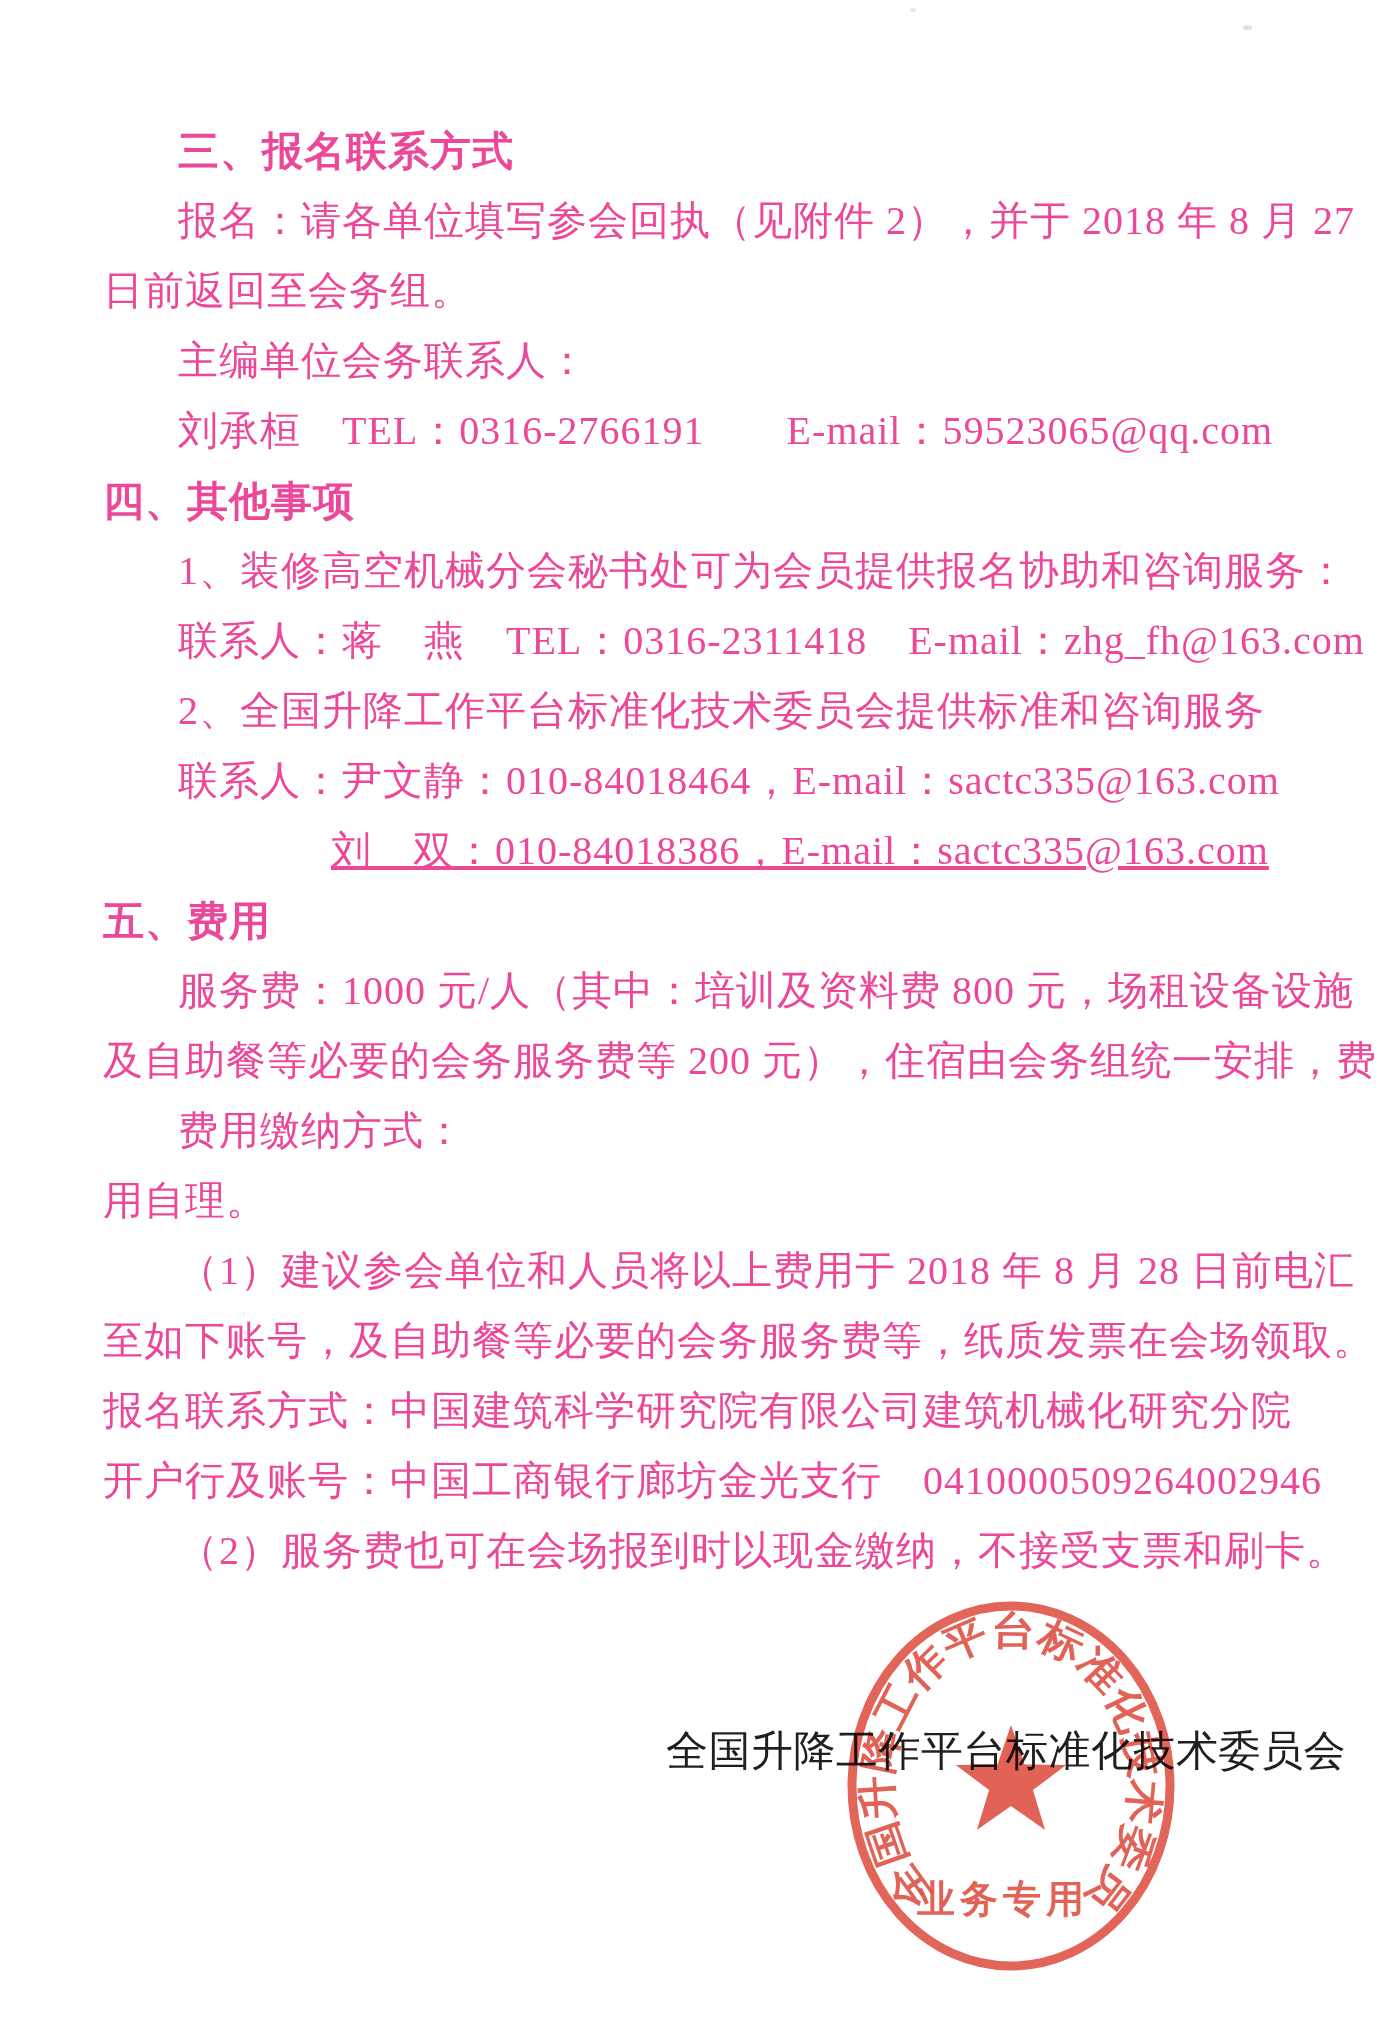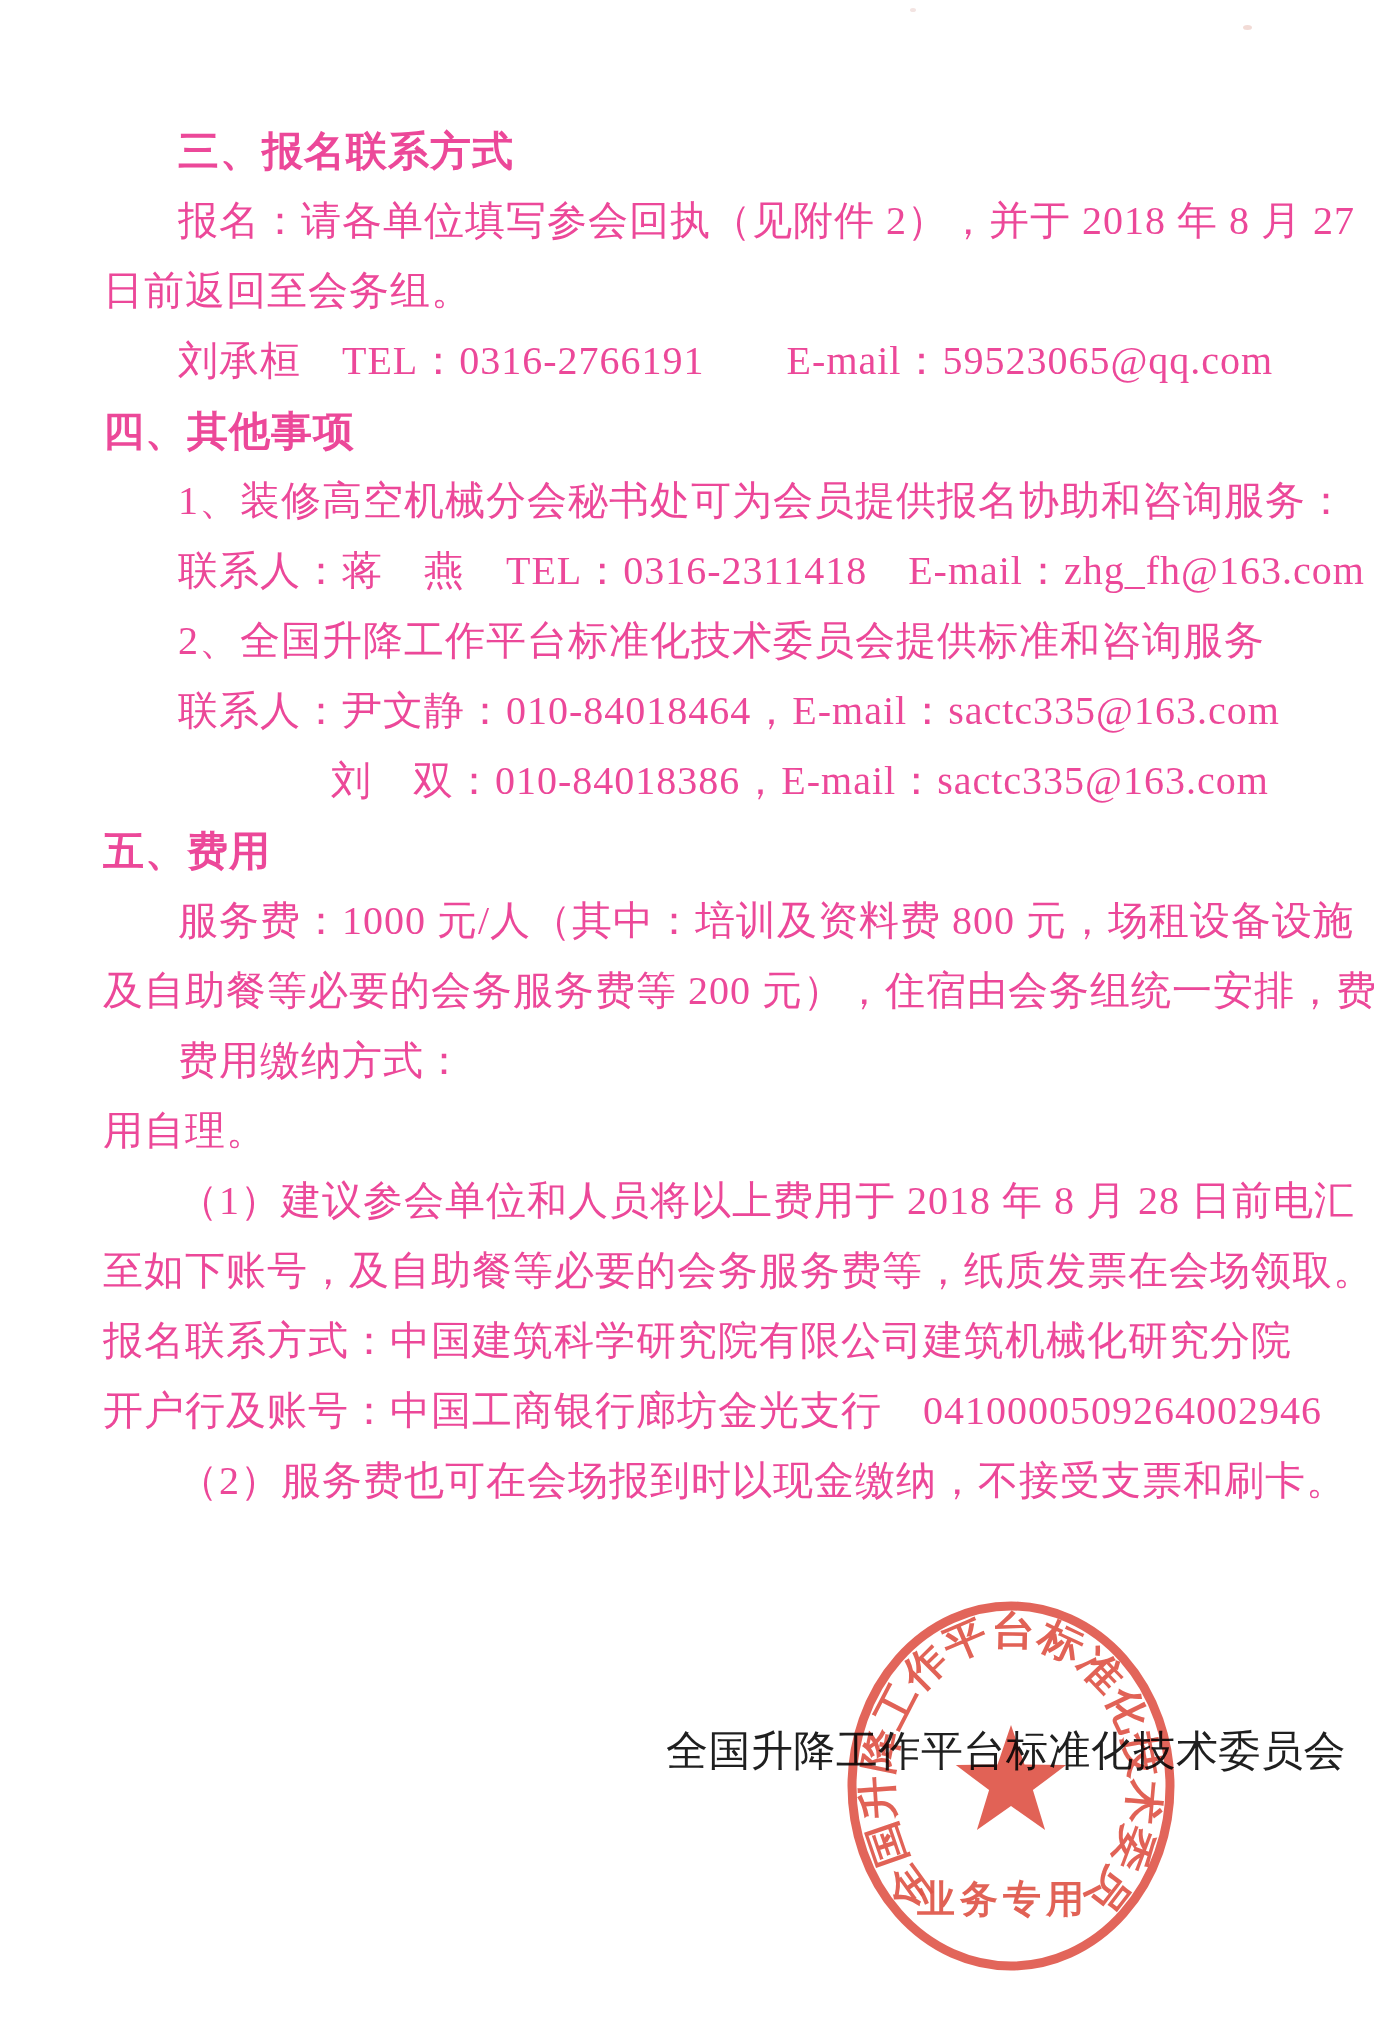--- a/index.html
+++ b/index.html
@@ -12,21 +12,21 @@
   .page{position:absolute;inset:0;}
   .text-block{
     position:absolute;left:103px;top:116px;width:1240px;
     font-size:40px;letter-spacing:1px;
   }
   .doc-line{
     height:70px;line-height:70px;white-space:nowrap;
     color:#ec4899;
   }
   .indent{padding-left:75px;}
-  .indent-deep{padding-left:228px;}
+  .indent-deep{padding-left:228px;text-decoration:underline;}
   .heading{font-weight:700;font-size:41px;}
   .signature-org{
     position:absolute;left:666px;top:1723px;width:660px;
     font-size:42px;letter-spacing:0.5px;white-space:nowrap;z-index:2;
   }
   .signature-date{
     position:absolute;left:903px;top:1796px;width:360px;
     font-size:42px;letter-spacing:1px;white-space:nowrap;z-index:2;
   }
   .seal{
@@ -42,20 +42,21 @@
 
 <div class="page">
 
   <div class="speck speck-1"></div>
   <div class="speck speck-2"></div>
 
   <div class="text-block">
     <div class="doc-line indent heading">三、报名联系方式</div>
     <div class="doc-line indent">报名：请各单位填写参会回执（见附件 2），并于 2018 年 8 月 27</div>
     <div class="doc-line">日前返回至会务组。</div>
+    <div class="doc-line indent">主编单位会务联系人：</div>
     <div class="doc-line indent">刘承桓　TEL：0316-2766191　　E-mail：59523065@qq.com</div>
     <div class="doc-line heading">四、其他事项</div>
     <div class="doc-line indent">1、装修高空机械分会秘书处可为会员提供报名协助和咨询服务：</div>
     <div class="doc-line indent">联系人：蒋　燕　TEL：0316-2311418　E-mail：zhg_fh@163.com</div>
     <div class="doc-line indent">2、全国升降工作平台标准化技术委员会提供标准和咨询服务</div>
     <div class="doc-line indent">联系人：尹文静：010-84018464，E-mail：sactc335@163.com</div>
     <div class="doc-line indent-deep">刘　双：010-84018386，E-mail：sactc335@163.com</div>
     <div class="doc-line heading">五、费用</div>
     <div class="doc-line indent">服务费：1000 元/人（其中：培训及资料费 800 元，场租设备设施</div>
     <div class="doc-line">及自助餐等必要的会务服务费等 200 元），住宿由会务组统一安排，费</div>

